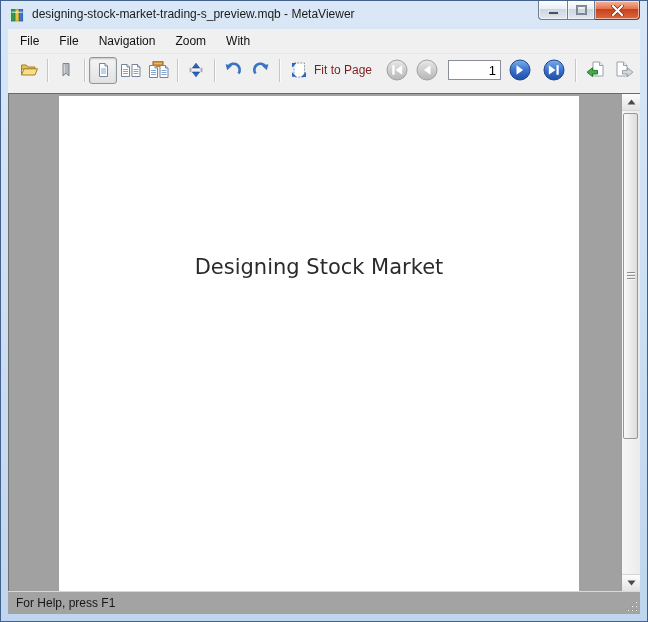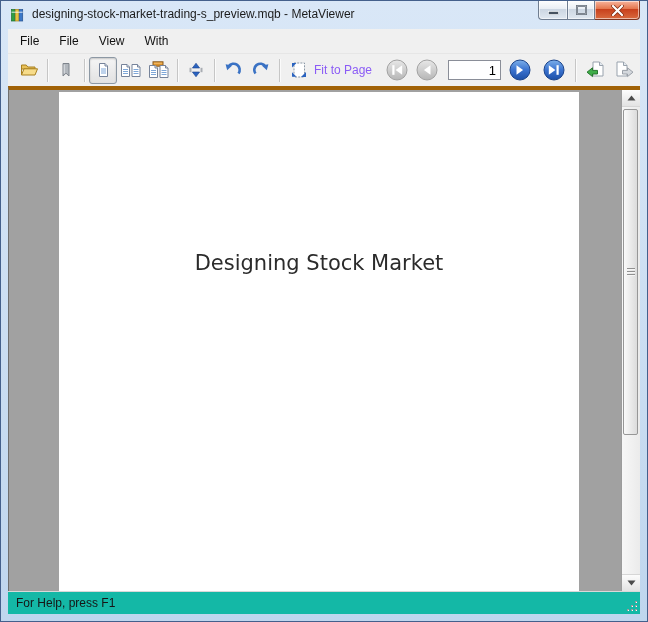--- a/index.html
+++ b/index.html
@@ -34,45 +34,45 @@
   
   .toolbar { height:33px; display:flex; align-items:center; padding-left:7px; background:#f0f0f0; border-top:1px solid #e6e6e6; }
   .tbtn { width:28px; height:27px; display:flex; align-items:center; justify-content:center; border:1px solid transparent; flex:none; }
   .tbtn.selected {
     border:1px solid #8c98a4; border-radius:3px;
     background:linear-gradient(#f5f5f5,#e2e2e2);
     box-shadow:inset 0 1px 2px rgba(0,0,0,.20);
   }
   .tsep { width:1px; height:23px; background:#c6c6c6; margin:0 4px; box-shadow:1px 0 0 #fbfbfb; flex:none; }
   .fit-btn { display:flex; align-items:center; gap:6px; padding:3px 6px; flex:none; }
-  .fit-label { font-size:12px; color:#8b5cf6; white-space:nowrap; }
+  .fit-label { font-size:12px; color:#7f1d1d; white-space:nowrap; }
   .navcircle { width:26px; height:27px; display:flex; align-items:center; justify-content:center; flex:none; margin:0 2px; }
   .page-input {
     width:53px; height:20px; margin:0 4px 0 6px; border:1px solid #8a8e98;
     font:13px "Liberation Sans", sans-serif; text-align:right; padding-right:4px; background:#fff; flex:none;
   }
   
-  .viewport { position:relative; flex:1; background:#a1a1a1; border-top:4px solid #a16207; border-left:1px solid #6f6f6f; overflow:hidden; }
+  .viewport { position:relative; flex:1; background:#a1a1a1; border-top:1px solid #a16207; border-left:1px solid #6f6f6f; overflow:hidden;margin-top:7px; }
   .page { position:absolute; left:50px; top:2px; width:520px; bottom:0; background:#ffffff; }
   .doc-title { padding-top:156px; text-align:center; font-family:"DejaVu Sans", sans-serif; font-size:21px; line-height:30px; color:#2b2b2b; }
   .doc-subtitle { margin-top:33px; text-align:center; font-family:"DejaVu Sans", sans-serif; font-size:15px; color:#2b2b2b; }
   
   .scrollbar { position:absolute; top:0; right:0; bottom:0; width:19px; background:#f2f2f2; border-left:1px solid #9c9c9c; }
   .sb-btn { position:absolute; left:0; right:0; height:17px; background:linear-gradient(#fcfcfc,#e3e3e3); display:flex; align-items:center; justify-content:center; }
   .sb-btn.up { top:0; border-bottom:1px solid #d6d6d6; }
   .sb-btn.down { bottom:0; border-top:1px solid #d6d6d6; }
   .sb-track { position:absolute; top:17px; bottom:17px; left:0; right:0; background:linear-gradient(to right,#f7f7f7,#ebebeb); }
   .sb-thumb {
     position:absolute; top:2px; left:1px; right:2px; height:326px;
     background:linear-gradient(to right,#fafafa,#dcdcdc); border:1px solid #979797; border-radius:2px;
     display:flex; align-items:center; justify-content:center;
   }
   .sb-grip { width:8px; height:8px; background:repeating-linear-gradient(to bottom,#909090 0 1px,#f6f6f6 1px 2px,transparent 2px 3px); }
   
-  .statusbar { position:relative; height:23px; background:#14b8a6; border-top:1px solid #d8d8d8; display:flex; align-items:center; }
+  .statusbar { position:relative; height:23px; background:#a3a3a3; border-top:1px solid #d8d8d8; display:flex; align-items:center; }
   .status-text { font-size:12px; color:#161616; padding-left:8px; }
   .resize-grip { position:absolute; right:2px; bottom:2px; width:13px; height:13px; }
   svg { display:block; }
 </style>
 </head>
 <body>
 
 <svg width="0" height="0" aria-hidden="true">
   <defs>
     <linearGradient id="gBlue" x1="0" y1="0" x2="0" y2="1">
@@ -124,21 +124,22 @@
         </span>
       </div>
     </div>
   </div>
 
   <div class="client">
 
     <div class="menubar">
       <span class="menu-item">File</span>
       <span class="menu-item">File</span>
-      <span class="menu-item">View</span>
+      <span class="menu-item">Navigation</span>
+      <span class="menu-item">Zoom</span>
       <span class="menu-item">With</span>
     </div>
 
     <div class="toolbar">
 
       <div class="tbtn">
         <span>
           <svg width="19" height="16" viewBox="0 0 19 16">
             <path d="M1.5 13 L1.5 3 L6.2 3 L7.8 5 L15 5 L15 7 L1.5 7 Z" fill="#e9c159" stroke="#a8801f"></path>
             <path d="M1.5 13 L4 6.8 L17.5 6.8 L15 13 Z" fill="#f7dc8a" stroke="#a8801f"></path>

